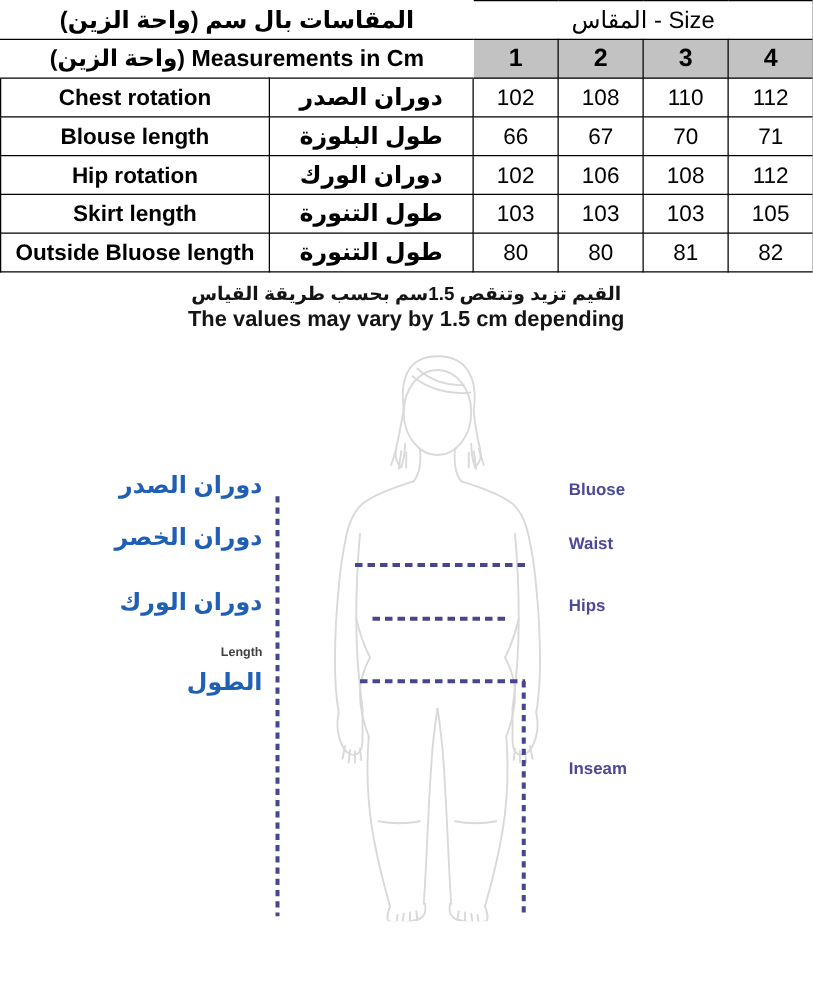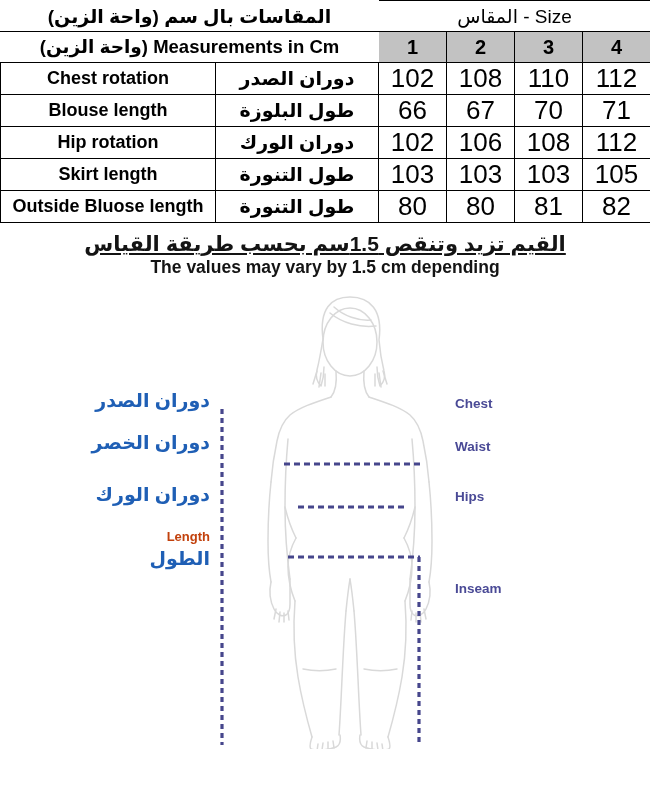--- a/index.html
+++ b/index.html
@@ -69,36 +69,35 @@
     margin-left: 44px;
   }
   .cell-label-ar {
     height: 30px;
     font-size: 19px;
     font-weight: bold;
     direction: rtl;
   }
   .cell-val {
     height: 30px;
-    font-size: 26px;
+    font-size: 18px;
     font-weight: normal;
   }
 
   
   .note {
     text-align: center;
     margin-top: 9px;
     line-height: 1.18;
     color: #141414;
   }
   .note-ar {
-    font-size: 21px;
-    font-weight: bold;
-    direction: rtl;
-    text-decoration: underline;
+    font-size: 15px;
+    font-weight: bold;
+    direction: rtl;
   }
   .note-en {
     font-size: 17.5px;
     font-weight: bold;
   }
 
   
   .figure-area {
     position: relative;
     width: 650px;
@@ -115,22 +114,22 @@
     white-space: nowrap;
   }
   .lbl-ar {
     color: #1f5fb5;
     font-size: 19px;
     font-weight: bold;
     direction: rtl;
     text-align: right;
   }
   .lbl-en-left {
-    color: #c2410c;
-    font-size: 13px;
+    color: #404040;
+    font-size: 10px;
     font-weight: bold;
     text-align: right;
   }
   .lbl-en-right {
     color: #4a4a96;
     font-size: 13.5px;
     font-weight: bold;
   }
 </style>
 </head>
@@ -288,18 +287,18 @@
     </g>
   </svg>
 
   <div class="lbl lbl-ar" style="left:60px; top:110px; width:150px;">دوران الصدر</div>
   <div class="lbl lbl-ar" style="left:60px; top:152px; width:150px;">دوران الخصر</div>
   <div class="lbl lbl-ar" style="left:60px; top:204px; width:150px;">دوران الورك</div>
 
   <div class="lbl lbl-en-left" style="left:90px; top:250px; width:120px;">Length</div>
   <div class="lbl lbl-ar" style="left:90px; top:268px; width:120px;">الطول</div>
 
-  <div class="lbl lbl-en-right" style="left:455px; top:117px;">Chest</div>
+  <div class="lbl lbl-en-right" style="left:455px; top:117px;">Bluose</div>
   <div class="lbl lbl-en-right" style="left:455px; top:160px;">Waist</div>
   <div class="lbl lbl-en-right" style="left:455px; top:210px;">Hips</div>
-  <div class="lbl lbl-en-right" style="left:455px; top:302px;text-align:right;">Inseam</div>
+  <div class="lbl lbl-en-right" style="left:455px; top:340px;text-align:right;">Inseam</div>
 
 </div>
 
 </body></html>

